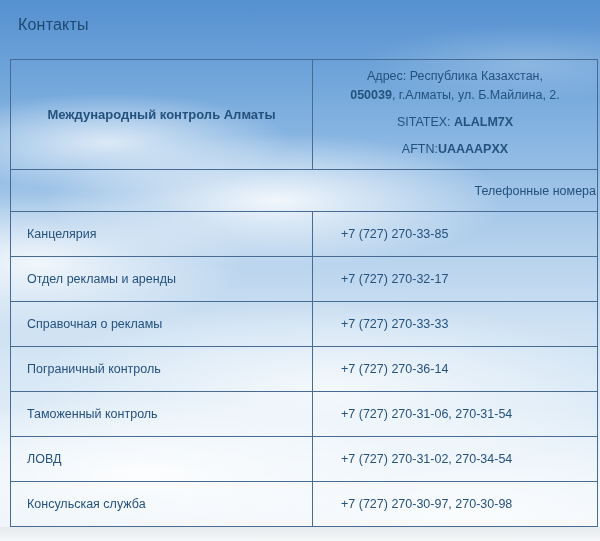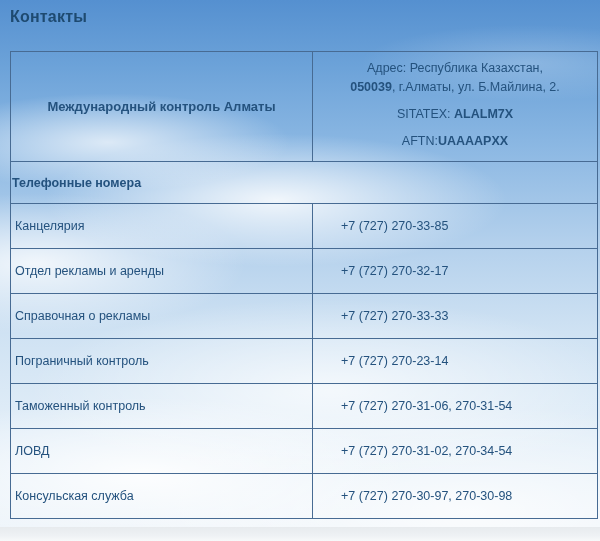--- a/index.html
+++ b/index.html
@@ -29,24 +29,24 @@
       radial-gradient(ellipse 300px 100px at 6% 50%, rgba(255,255,255,.80), rgba(255,255,255,0) 70%),
       radial-gradient(ellipse 430px 130px at 55% 74%, rgba(255,255,255,.70), rgba(255,255,255,0) 70%),
       radial-gradient(ellipse 380px 110px at 24% 90%, rgba(255,255,255,.90), rgba(255,255,255,0) 70%),
       radial-gradient(ellipse 500px 150px at 78% 97%, rgba(255,255,255,.75), rgba(255,255,255,0) 70%),
       radial-gradient(ellipse 240px 55px at 88% 12%, rgba(255,255,255,.22), rgba(255,255,255,0) 70%),
       linear-gradient(180deg,#5590d0 0%,#6da3d9 13%,#8cb8e3 28%,#b3d0ec 46%,#cfe2f3 63%,#e2eef8 82%,#edf4fa 100%);
   }
 
   
   .page-title{
-    margin:0;
+    margin:8px;
     padding:8px 0 0 10px;
     font-size:16px;
-    font-weight:700;
+    font-weight:400;
     letter-spacing:.2px;
     color:var(--title-text);
   }
 
   
   table.contacts{
     border-collapse:collapse;
     table-layout:fixed;
     width:587px;
     margin:25px 0 0 10px;
@@ -72,26 +72,26 @@
     text-align:center;
     padding:4px 8px;
     line-height:19px;
   }
   .addr-block{margin:0 0 8px 0;}
   .addr-block:last-child{margin-bottom:4px;}
   .addr-block b{font-weight:bold;}
 
   td.phones-header-cell{
     height:42px;
-    text-align:left;
-    font-weight:bold;
+    text-align:right;
+    font-weight:normal;
   }
   td.label-cell{
     height:45px;
-    padding-left:4px;
+    padding-left:16px;
     margin-left:40px;
   }
   td.phone-cell{
     height:45px;
     padding-left:28px;
   }
 
   
   .bottom-strip{
     width:600px;height:14px;
@@ -142,21 +142,21 @@
       <tr>
         <td class="label-cell">Отдел рекламы и аренды</td>
         <td class="phone-cell">+7 (727) 270-32-17</td>
       </tr>
       <tr>
         <td class="label-cell">Справочная о рекламы</td>
         <td class="phone-cell">+7 (727) 270-33-33</td>
       </tr>
       <tr>
         <td class="label-cell">Пограничный контроль</td>
-        <td class="phone-cell">+7 (727) 270-23-14</td>
+        <td class="phone-cell">+7 (727) 270-36-14</td>
       </tr>
       <tr>
         <td class="label-cell">Таможенный контроль</td>
         <td class="phone-cell">+7 (727) 270-31-06, 270-31-54</td>
       </tr>
       <tr>
         <td class="label-cell">ЛОВД</td>
         <td class="phone-cell">+7 (727) 270-31-02, 270-34-54</td>
       </tr>
       <tr>

